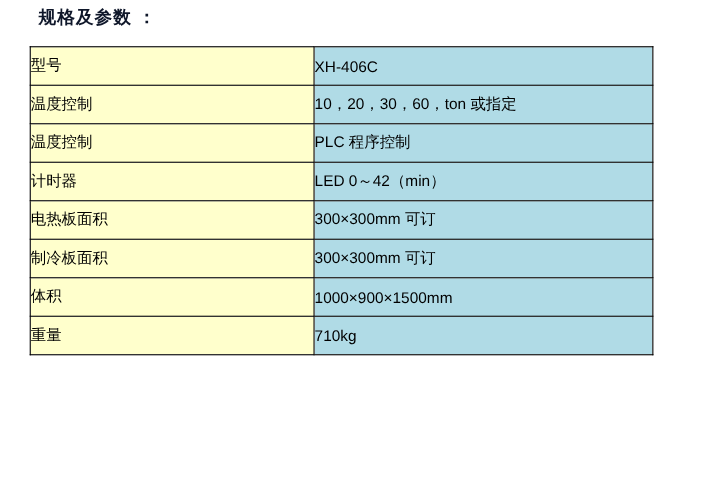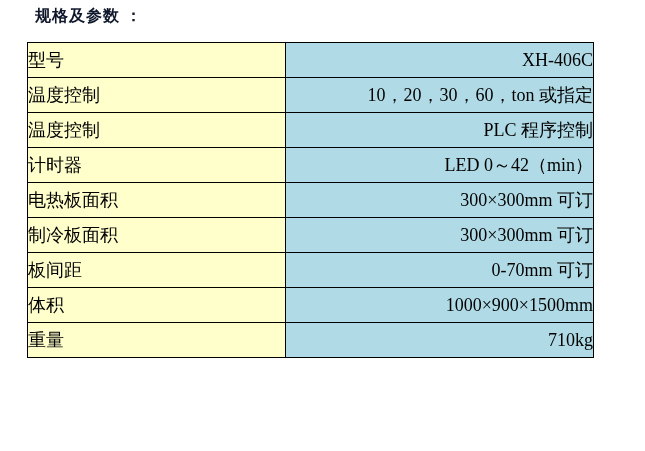--- a/index.html
+++ b/index.html
@@ -29,37 +29,36 @@
     position: absolute;
     left: 27px;
     top: 42px;
     width: 566px;
     border-collapse: collapse;
     table-layout: fixed;
   }
   table.spec-table td {
     border: 1px solid var(--border-color, #000000);
     height: 34px;
-    font-size: 18px;
+    font-size: 14px;
     color: #000000;
     padding: 0;
     overflow: hidden;
     white-space: nowrap;
   }
   td.label-cell {
     background: var(--label-bg, #FFFFCC);
     width: 257px;
     text-align: left;
     padding-left: 9px;
   }
   td.value-cell {
     background: var(--value-bg, #B0DBE6);
     width: 307px;
-    text-align: right;
-    font-family: Liberation Serif, serif;
+    text-align: left;
   }
 </style>
 </head>
 <body>
 
 <div class="page">
   <h2 class="title">规格及参数 ：</h2>
 
   <table class="spec-table">
     <tbody>
@@ -81,24 +80,20 @@
       </tr>
       <tr>
         <td class="label-cell">电热板面积</td>
         <td class="value-cell">300×300mm 可订</td>
       </tr>
       <tr>
         <td class="label-cell">制冷板面积</td>
         <td class="value-cell">300×300mm 可订</td>
       </tr>
       <tr>
-        <td class="label-cell">板间距</td>
-        <td class="value-cell">0-70mm 可订</td>
-      </tr>
-      <tr>
         <td class="label-cell">体积</td>
         <td class="value-cell">1000×900×1500mm</td>
       </tr>
       <tr>
         <td class="label-cell">重量</td>
         <td class="value-cell">710kg</td>
       </tr>
     </tbody>
   </table>
 </div>

